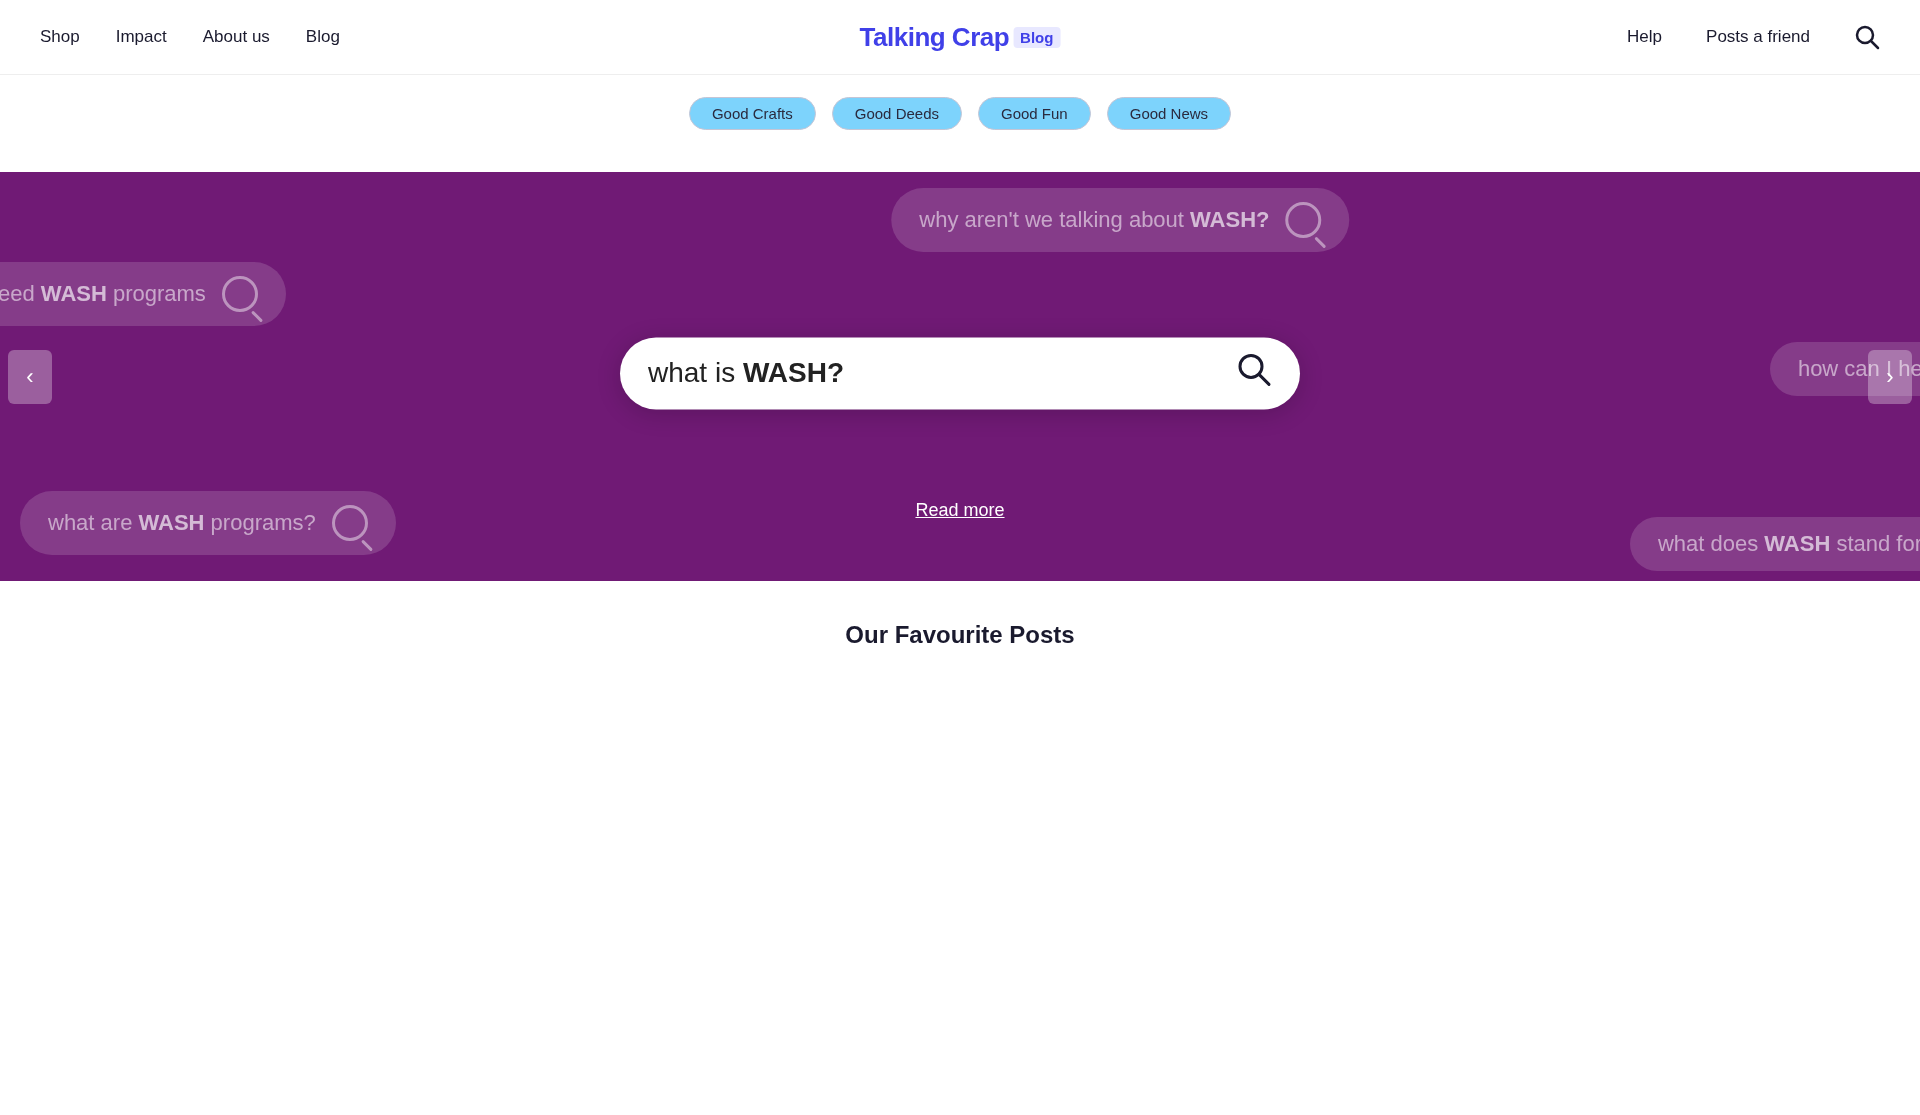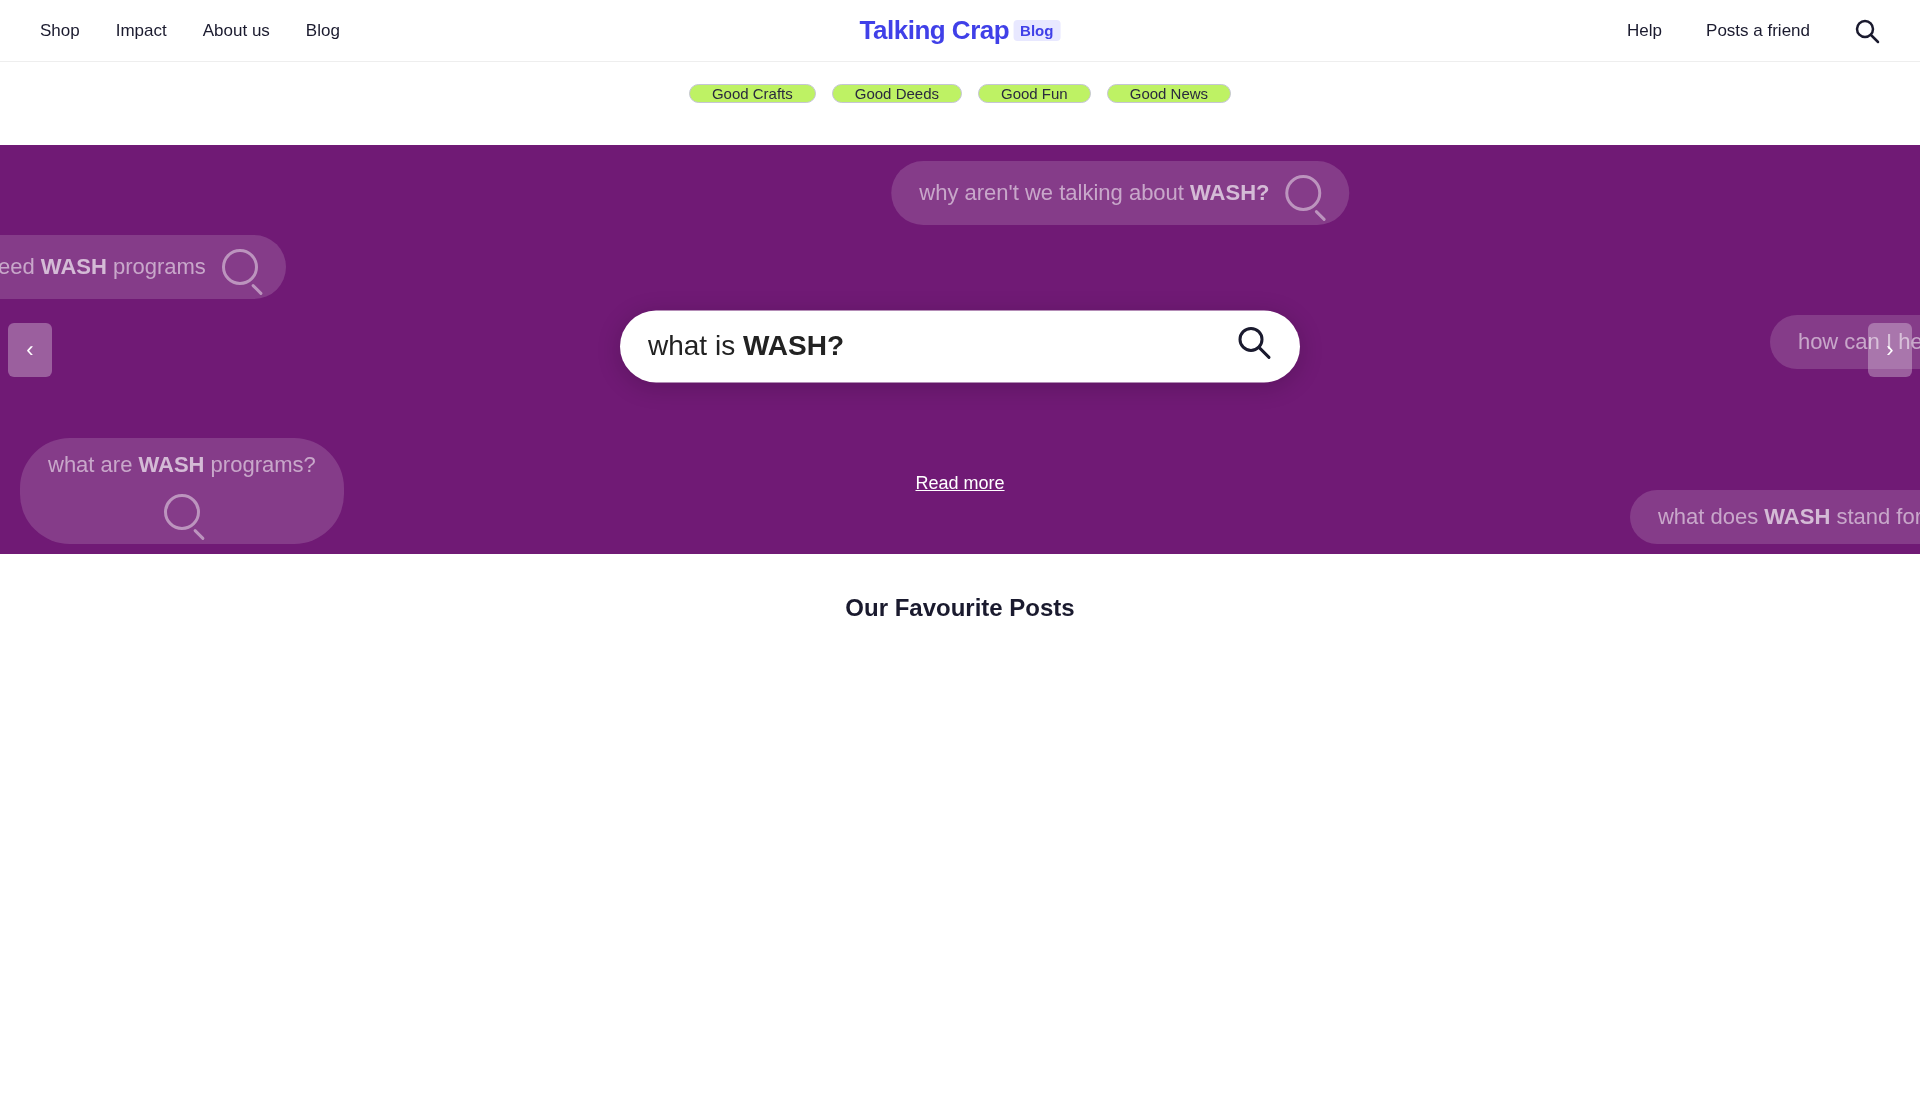--- a/index.html
+++ b/index.html
@@ -4,21 +4,21 @@
   <style>
     * { margin: 0; padding: 0; box-sizing: border-box; }
     body { font-family: -apple-system, BlinkMacSystemFont, 'Segoe UI', Helvetica, Arial, sans-serif; background: #fff; overflow-x: hidden; }
 
     
     header {
       display: flex;
       align-items: center;
       justify-content: space-between;
       padding: 0 40px;
-      height: 62px;
+      height: 75px;
       border-bottom: 1px solid #eee;
       position: relative;
     }
     .nav-left {
       display: flex;
       gap: 36px;
       align-items: center;
     }
     .nav-left a {
       text-decoration: none;
@@ -72,25 +72,25 @@
     
     .tag-nav {
       display: flex;
       justify-content: center;
       gap: 16px;
       padding: 22px 0 18px;
     }
     .tag-pill {
       border: 1.5px solid #c5c5d5;
       border-radius: 30px;
-      padding: 0 22px;
+      padding: 7px 22px;
       font-size: 15px;
       color: #2a2a3e;
       cursor: pointer;
-      background: #bef264;
+      background: #7dd3fc;
       font-weight: 400;
     }
 
     
     .hero {
       position: relative;
       width: 100%;
       height: 409px;
       background: #701a75;
       overflow: hidden;
@@ -142,23 +142,22 @@
       top: 90px;
       left: -30px;
     }
     
     .bubble-right {
       top: 170px;
       right: -60px;
     }
     
     .bubble-bot-left {
-      bottom: 10px;
+      bottom: 26px;
       left: 20px;
-      flex-direction: column;
     }
     
     .bubble-bot-right {
       bottom: 10px;
       right: -30px;
     }
 
     
     .hero-search {
       position: absolute;

